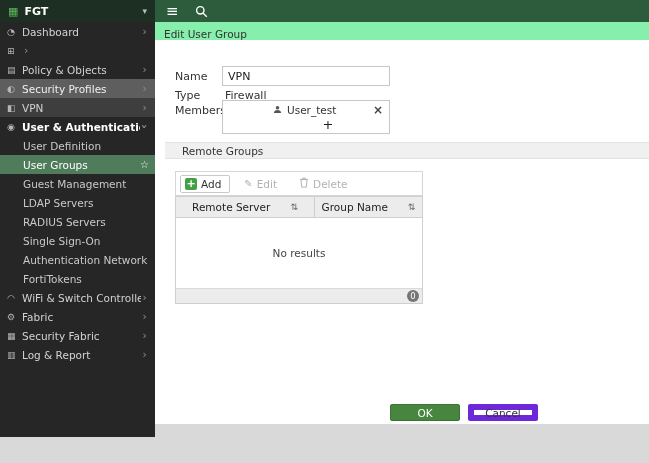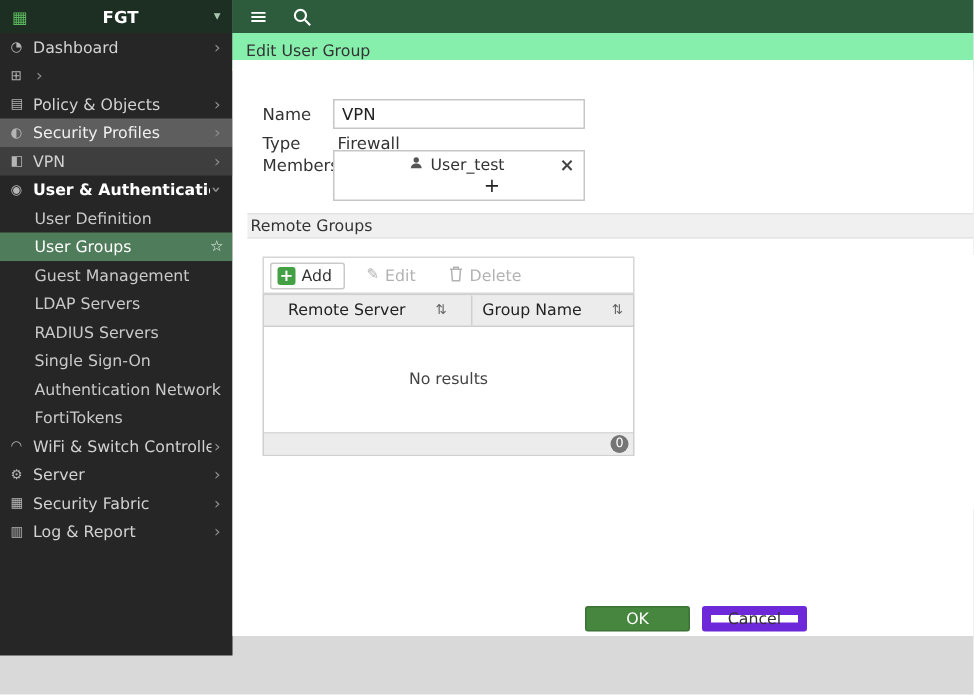--- a/index.html
+++ b/index.html
@@ -4,21 +4,21 @@
 <style>
   * { margin:0; padding:0; box-sizing:border-box; }
   html,body { width:649px; height:463px; overflow:hidden; }
   body { font-family:"DejaVu Sans","Liberation Sans",sans-serif; background:#d9d9d9; position:relative; }
   .app { position:absolute; inset:0; }
 
   
   .sidebar { position:absolute; left:0; top:0; width:155px; height:437px; background:#262626; }
   .sidebar-header { height:22px; background:#1c2f22; display:flex; align-items:center; padding:0 8px; gap:6px; cursor:pointer; }
   .brand-grid { color:#5cb85c; font-size:11px; line-height:1; }
-  .brand-name { color:#fff; font-weight:bold; font-size:11px; flex:1;margin-left:44px; }
+  .brand-name { color:#fff; font-weight:bold; font-size:11px; flex:1; }
   .brand-caret { color:#a9c7b0; font-size:9px; }
   .nav-item { height:19px; display:flex; align-items:center; padding:0 6px 0 7px; color:#d2d2d2; font-size:10.5px; cursor:pointer; }
   .nav-icon { width:15px; font-size:9px; color:#b5b5b5; flex:0 0 15px; }
   .nav-label { flex:1; white-space:nowrap; overflow:hidden; }
   .chev { color:#8f8f8f; font-size:11px; line-height:1; padding:0 2px; }
   .chev.down { transform:rotate(90deg); }
   .nav-item.hl-gray { background:#5e5e5e; color:#f0f0f0; }
   .nav-item.hl-dark { background:#3e3e3e; }
   .nav-item.expanded { color:#fff; font-weight:bold; }
   .sub-item { height:19px; display:flex; align-items:center; padding:0 6px 0 23px; color:#c9c9c9; font-size:10.5px; cursor:pointer; }
@@ -37,21 +37,21 @@
   .content { position:absolute; left:155px; top:40px; right:0; height:384px; background:#fff; }
   .form-label { position:absolute; left:20px; font-size:11px; color:#333; }
   .lbl-name { top:30px; } .lbl-type { top:49px; } .lbl-members { top:64px; }
   .field-input { position:absolute; left:67px; top:26px; width:168px; height:20px; border:1px solid #c6c6c6; font-size:11px; padding:0 5px; font-family:inherit; color:#222; }
   .type-value { position:absolute; left:70px; top:49px; font-size:11px; color:#333; }
   .members-box { position:absolute; left:67px; top:60px; width:168px; background:#fff; border:1px solid #c6c6c6;padding-left:44px; }
   .member-row { display:flex; align-items:center; gap:5px; padding:2px 6px; height:17px; font-size:10.5px; color:#333; }
   .member-close { margin-left:auto; color:#444; font-weight:bold; font-size:12px; line-height:1; cursor:pointer; }
   .member-add-row { height:15px; text-align:center; font-size:13px; line-height:13px; color:#222; cursor:pointer; }
 
-  .section-bar { position:absolute; left:10px; right:0; top:102px; height:17px; background:#f0f0f0; border-top:1px solid #e3e3e3; border-bottom:1px solid #e3e3e3; display:flex; align-items:center; padding-left:2px; font-size:10.5px; color:#333; }
+  .section-bar { position:absolute; left:10px; right:0; top:102px; height:17px; background:#f0f0f0; border-top:1px solid #e3e3e3; border-bottom:1px solid #e3e3e3; display:flex; align-items:center; padding-left:17px; font-size:10.5px; color:#333; }
 
   .rg-toolbar { position:absolute; left:20px; top:131px; width:248px; height:25px; border:1px solid #d6d6d6; background:#fff; display:flex; align-items:center; gap:6px; padding:0 4px; }
   .btn-add { display:inline-flex; align-items:center; gap:4px; border:1px solid #c9c9c9; background:#fff; border-radius:2px; padding:2px 8px 2px 4px; font-size:10.5px; color:#333; cursor:pointer; }
   .plus-badge { width:12px; height:12px; background:#44a044; color:#fff; border-radius:2px; font-size:11px; line-height:12px; text-align:center; font-weight:bold; }
   .btn-flat { display:inline-flex; align-items:center; gap:4px; padding:2px 8px; font-size:10.5px; color:#b2b2b2; cursor:default; }
   .pencil { font-size:10px; color:#b2b2b2; }
 
   .rg-table { position:absolute; left:20px; top:156px; width:248px; border:1px solid #cfcfcf; }
   .rg-head { display:flex; background:#ececec; border-bottom:1px solid #cfcfcf; }
   .rg-th { height:20px; display:flex; align-items:center; justify-content:center; gap:20px; font-size:10.5px; color:#222; cursor:pointer; }
@@ -131,21 +131,21 @@
       <div class="sub-item">
         <span>FortiTokens</span>
       </div>
       <div class="nav-item">
         <span class="nav-icon">◠</span>
         <span class="nav-label">WiFi &amp; Switch Controller</span>
         <span class="chev">›</span>
       </div>
       <div class="nav-item">
         <span class="nav-icon">⚙</span>
-        <span class="nav-label">Server</span>
+        <span class="nav-label">Fabric</span>
         <span class="chev">›</span>
       </div>
       <div class="nav-item">
         <span class="nav-icon">▦</span>
         <span class="nav-label">Security Fabric</span>
         <span class="chev">›</span>
       </div>
       <div class="nav-item">
         <span class="nav-icon">▥</span>
         <span class="nav-label">Log &amp; Report</span>

